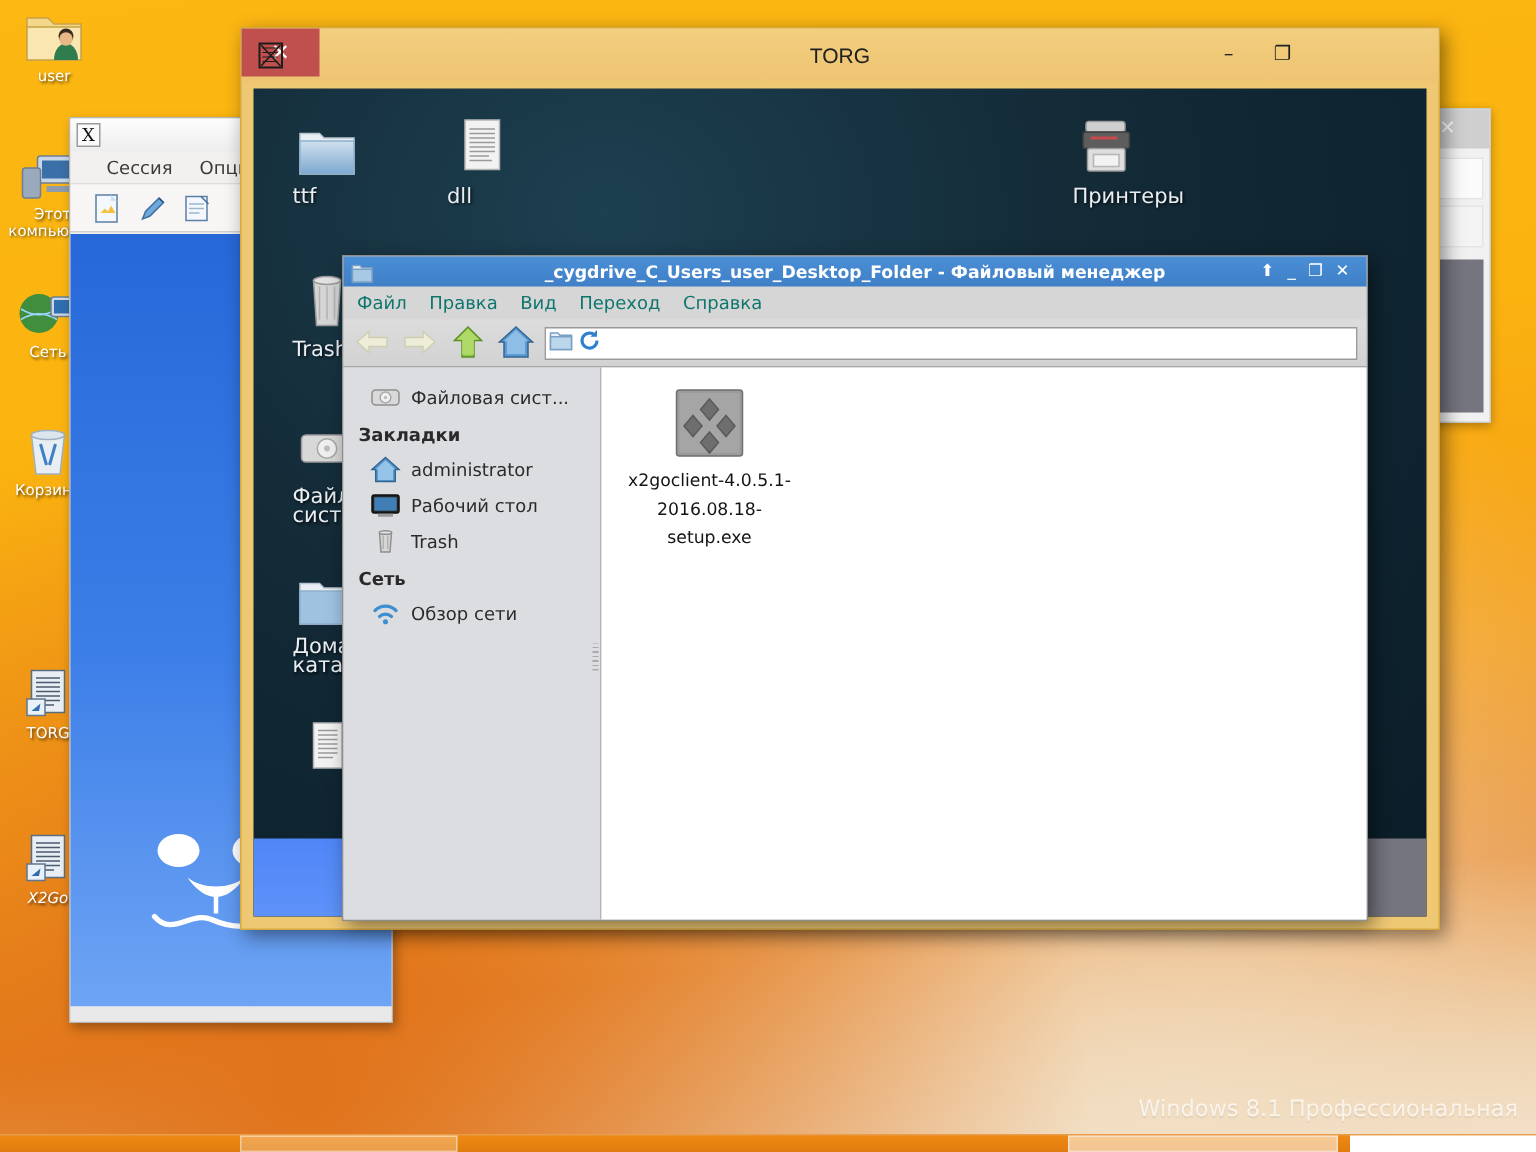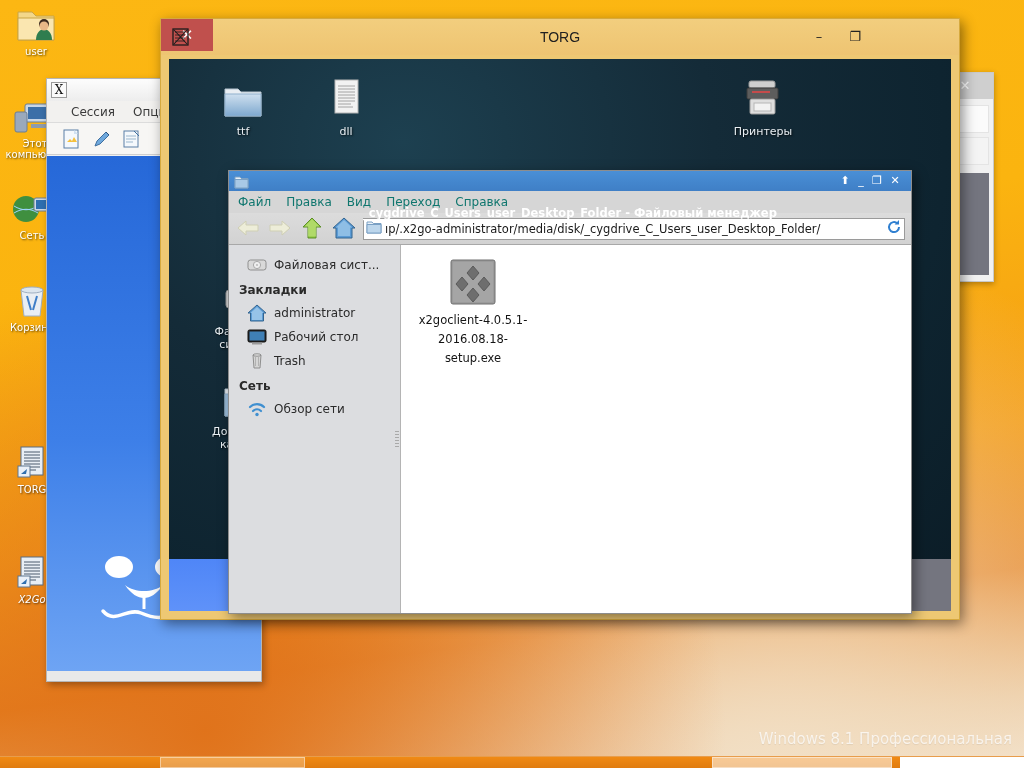--- a/index.html
+++ b/index.html
@@ -77,41 +77,41 @@
   .torg-btn { position:absolute; top:2px; height:32px; width:36px; color:#222;
      text-align:center; line-height:32px; font-size:13px; cursor:default; }
   #torg-min { right:122px; }
   #torg-max { right:86px; }
   #torg-close { right:3px; width:52px; height:32px; background:#c0504d; color:#fff;
      text-align:center; line-height:32px; font-size:15px; top:2px; }
   #torg-inner { position:absolute; left:8px; top:40px; right:8px; bottom:8px;
      background: radial-gradient(ellipse at 30% 15%, #1d4050 0%, #142b38 40%, #0e2430 70%, #0b1c26 100%);
      overflow:hidden; }
 
-  .xdesk-icon { position:absolute; width:96px; text-align:center; color:#e8eef2;
-     font-size:11px; line-height:13px; text-shadow:1px 1px 2px rgba(0,0,0,.8);
+  .xdesk-icon { position:absolute; width:96px; text-align:left; color:#e8eef2;
+     font-size:14px; line-height:13px; text-shadow:1px 1px 2px rgba(0,0,0,.8);
      font-family:"DejaVu Sans", sans-serif; }
   .xdesk-icon .gl { display:block; height:44px; margin:0 auto 4px; }
 
   
   #xfce-panel { position:absolute; left:0; right:0; bottom:0; height:52px; display:flex; }
   #xfce-panel .pl { width:400px; background:linear-gradient(180deg,#4f86f7,#5f92f9); }
   #xfce-panel .pr { flex:1; background:#74757f; }
   #xfce-logo { position:absolute; left:348px; bottom:6px; width:44px; height:40px;
      border:1px solid rgba(255,255,255,.8); border-radius:5px; overflow:hidden; }
 
   
   #thunar { position:absolute; left:228px; top:170px; width:684px; height:444px;
      background:#d9d9d9; border:1px solid #8d8d8d; box-shadow:3px 4px 12px rgba(0,0,0,.45); }
   #th-title { height:20px; background:linear-gradient(180deg,#4a8fd6,#3f7fc6);
      position:relative; }
   #th-title .ti-icon { position:absolute; left:5px; top:3px; width:15px; height:14px;}
   #th-title .ti-text { position:absolute; left:0; right:0; text-align:center; top:0;
      height:20px; line-height:20px; color:#fff; font-size:11.5px; font-weight:bold;
-     font-family:"DejaVu Sans", sans-serif;margin-top:32px; }
+     font-family:"DejaVu Sans", sans-serif; }
   .th-wbtn { position:absolute; top:0; height:20px; width:16px; color:#fff;
      font-size:11px; text-align:center; line-height:20px; }
   #th-shade { right:58px; } #th-min { right:42px; } #th-max { right:26px; } #th-close { right:8px; font-weight:bold;}
 
   #th-menubar { height:22px; background:#d6d6d6; display:flex; align-items:center;
      gap:15px; padding-left:9px; font-size:12px; color:#0f766e;
      font-family:"DejaVu Sans", sans-serif; }
   #th-toolbar { height:32px; background:linear-gradient(180deg,#dcdcdc,#d2d2d2);
      border-bottom:1px solid #a8a8a8; display:flex; align-items:center; padding:0 6px; gap:6px; }
   .navbtn { width:26px; height:26px; }
@@ -444,21 +444,20 @@
         <path d="M13 4l8 7.5h-2V20H7v-8.5H5z" fill="#9fc9ea" opacity=".75"></path>
       </svg>
     </span>
     <span id="th-pathbar">
       <span style="flex:0 0 16px;">
         <svg width="16" height="14" viewBox="0 0 16 14">
           <path d="M1 2h5l1.3 1.5H15V13H1z" fill="#e9f1f8" stroke="#7aa0c4"></path>
           <path d="M1 4.5h14V13H1z" fill="#bcd6ec" stroke="#7aa0c4"></path>
         </svg>
       </span>
-      <span id="th-pathtext">ıp/.x2go-administrator/media/disk/_cygdrive_C_Users_user_Desktop_Folder/</span>
       <span style="flex:0 0 16px;">
         <svg width="16" height="16" viewBox="0 0 16 16">
           <path d="M13 8a5 5 0 1 1-1.6-3.6" fill="none" stroke="#2f7fd0" stroke-width="2"></path>
           <path d="M13 1v4.5H8.6z" fill="#2f7fd0"></path>
         </svg>
       </span>
     </span>
   </div>
 
   <div id="th-body">

